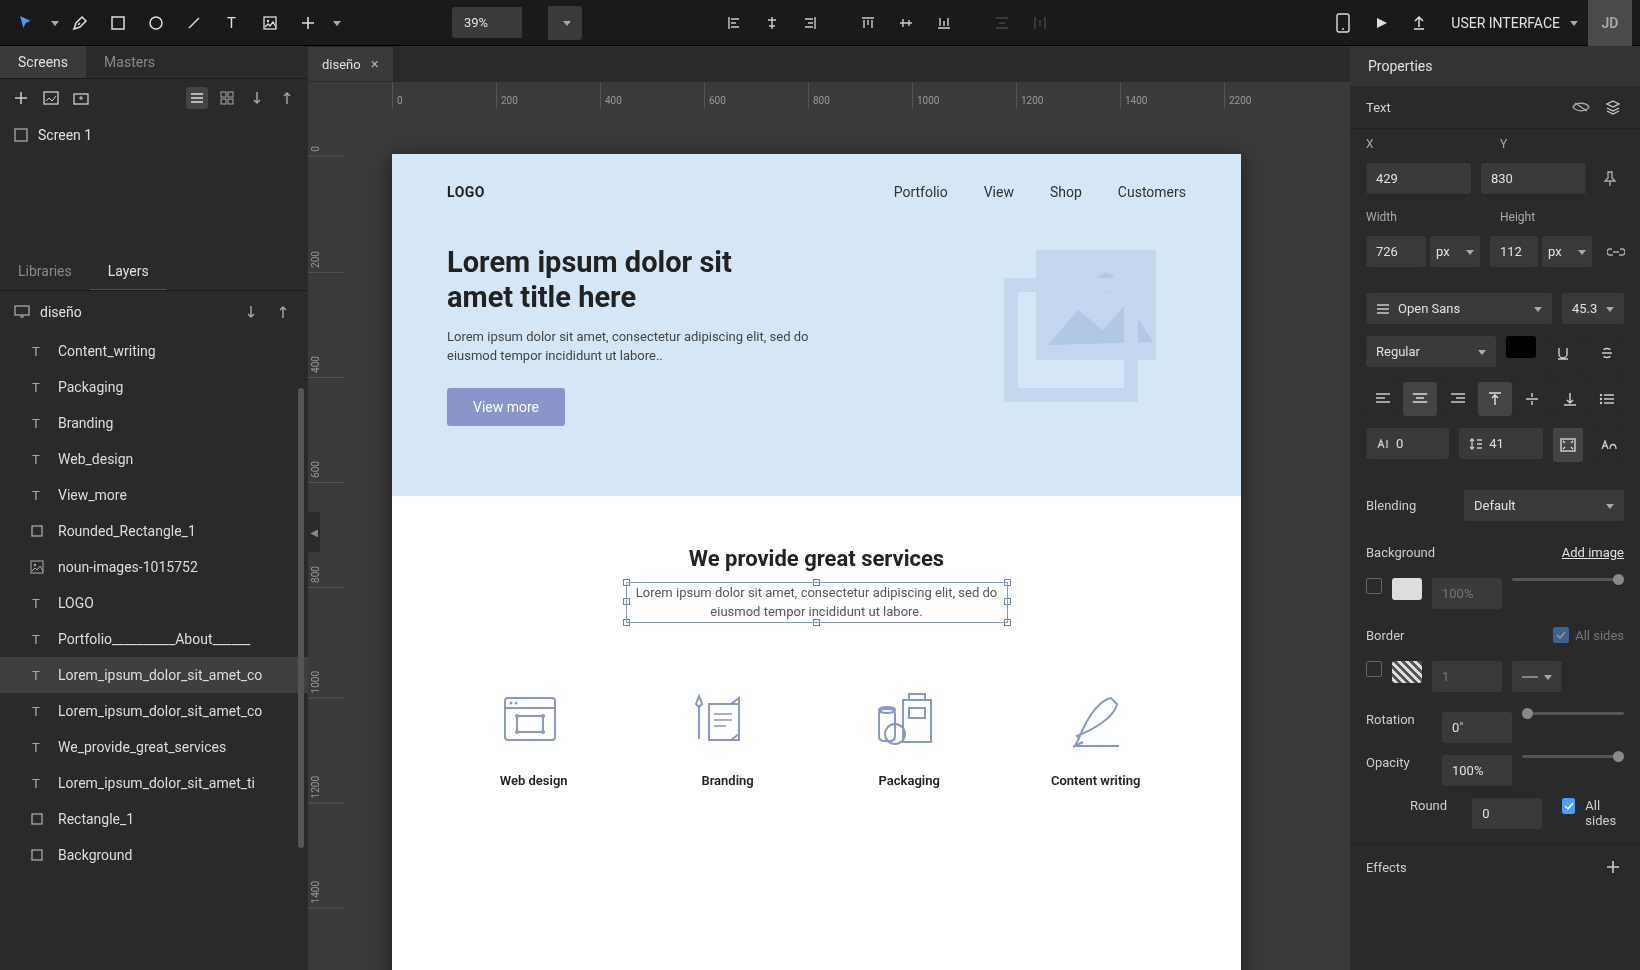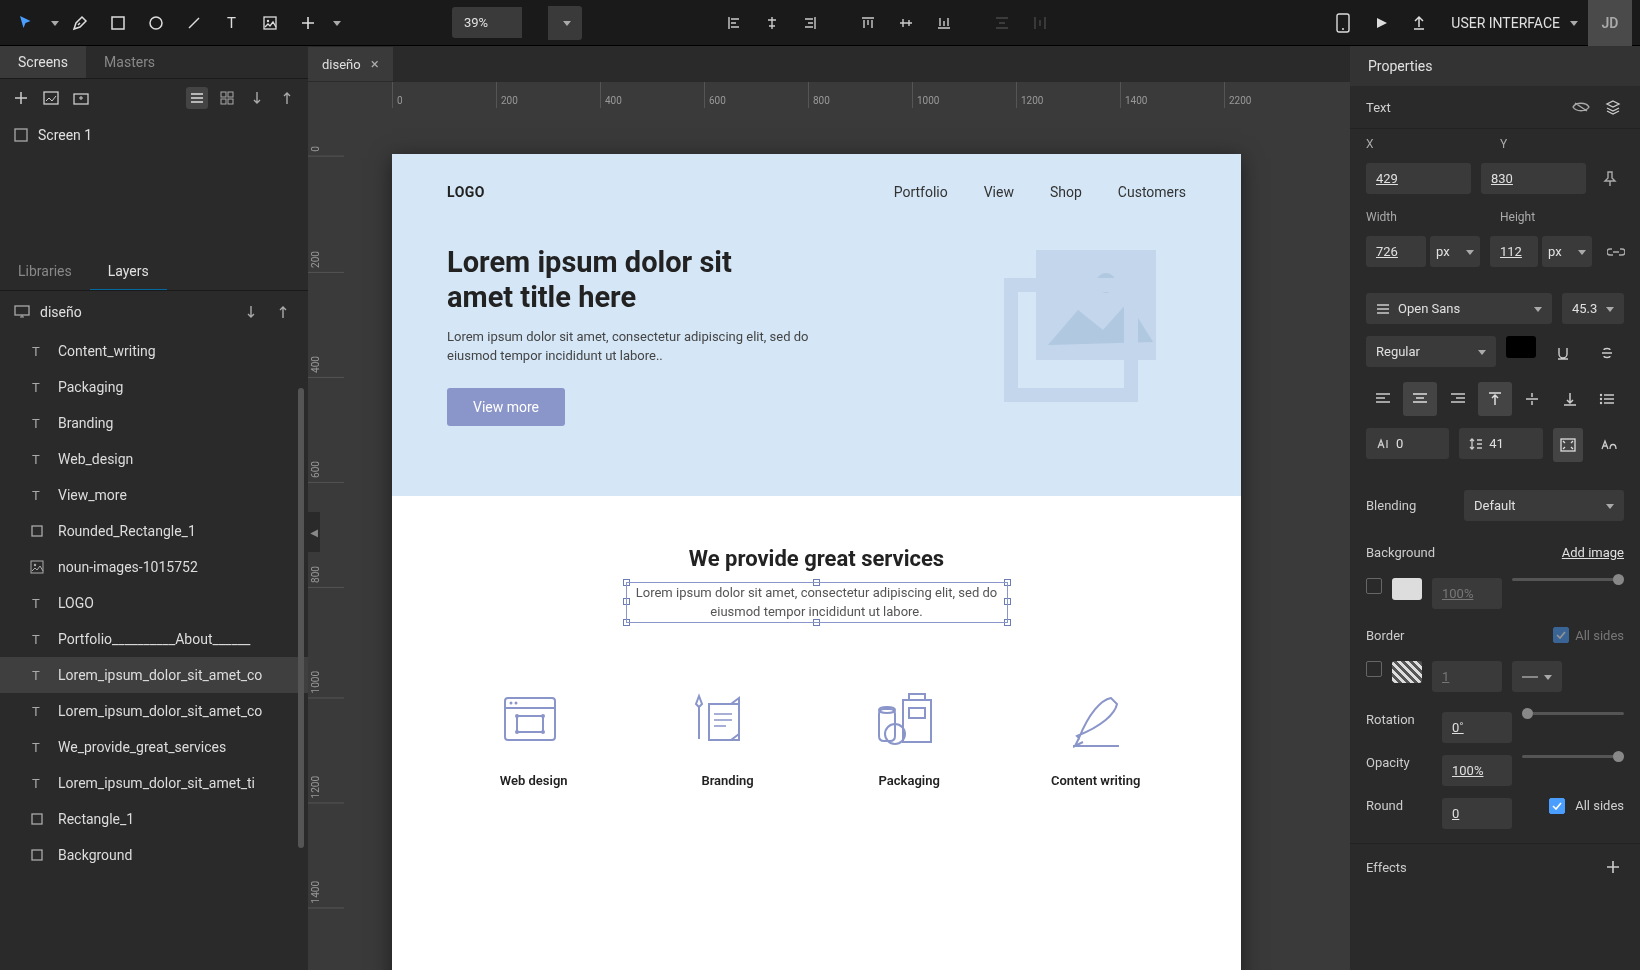--- a/index.html
+++ b/index.html
@@ -62,21 +62,21 @@
 .service-row { display:flex; justify-content:space-around; gap:20px; margin-top:32px; }
 .service-item { text-align:right; }
 .service-item .sicon { width:75px; height:75px; margin:0 auto 14px; display:flex; align-items:center; justify-content:center; }
 .service-item .slabel { font-size:13px; font-weight:600; color:#222; }
 
 .right-panel { position:absolute; top:46px; right:0; width:290px; bottom:0; background:#2a2a2a; overflow:auto; font-size:13px; }
 .rp-header { padding:12px 18px; font-size:14px; color:#e0e0e0; background:#333; }
 .rp-type-row { display:flex; align-items:center; justify-content:space-between; padding:10px 16px; border-bottom:1px solid #222; }
 .rp-grid2 { display:grid; grid-template-columns:1fr 1fr; gap:10px; padding:8px 16px; }
 .rp-label { font-size:12px; color:#aaa; margin-bottom:4px; display:block; }
-.rp-input { width:100%; background:#3a3a3a; border:none; color:#e0e0e0; padding:8px 10px; font-size:13px; border-radius:3px;text-decoration:underline; }
+.rp-input { width:100%; background:#3a3a3a; border:none; color:#e0e0e0; padding:8px 10px; font-size:13px; border-radius:3px; }
 .rp-unit { display:flex; gap:4px; align-items:center; }
 .rp-select { width:100%; background:#3a3a3a; border:none; color:#e0e0e0; padding:8px 10px; font-size:13px; border-radius:3px; display:flex; align-items:center; justify-content:space-between; cursor:pointer; }
 .rp-icon-row { display:flex; gap:4px; padding:6px 16px; }
 .rp-icon-btn { width:34px; height:34px; display:flex; align-items:center; justify-content:center; background:#2a2a2a; border-radius:3px; cursor:pointer; color:#ccc; }
 .rp-icon-btn.active { background:#444; }
 .rp-section { display:flex; align-items:center; justify-content:space-between; padding:12px 16px; }
 .rp-section-label { color:#ccc; font-size:13px; }
 .rp-link { color:#e0e0e0; text-decoration:underline; cursor:pointer; font-size:13px; }
 .rp-flex { display:flex; align-items:flex-start; gap:10px; padding:6px 16px; }
 .rp-check { width:16px; height:16px; border:1px solid #666; border-radius:2px; cursor:pointer; display:flex; align-items:center; justify-content:center; }
@@ -769,21 +769,21 @@
       </div>
   </div>
   <div class="rp-flex">
     <span class="rp-section-label" style="width:66px;">Opacity</span>
     <input class="rp-input" style="width: 70px;" value="100%">
     <div class="rp-slider">
         <div class="rp-slider-thumb" style="right:0;"></div>
       </div>
   </div>
   <div class="rp-flex">
-    <span class="rp-section-label" style="width:66px;">Round</span>
+    <span class="rp-section-label" style="width:66px;margin-left:44px;">Round</span>
     <input class="rp-input" style="width: 70px;" value="0">
     <div style="flex:1;"></div>
     <div class="rp-check checked">
         <svg width="10" height="8">
           <path d="M1 4l3 3 5-6" fill="none" stroke="#fff" stroke-width="1.6"></path>
         </svg>
       </div>
     <span>All sides</span>
   </div>
 

